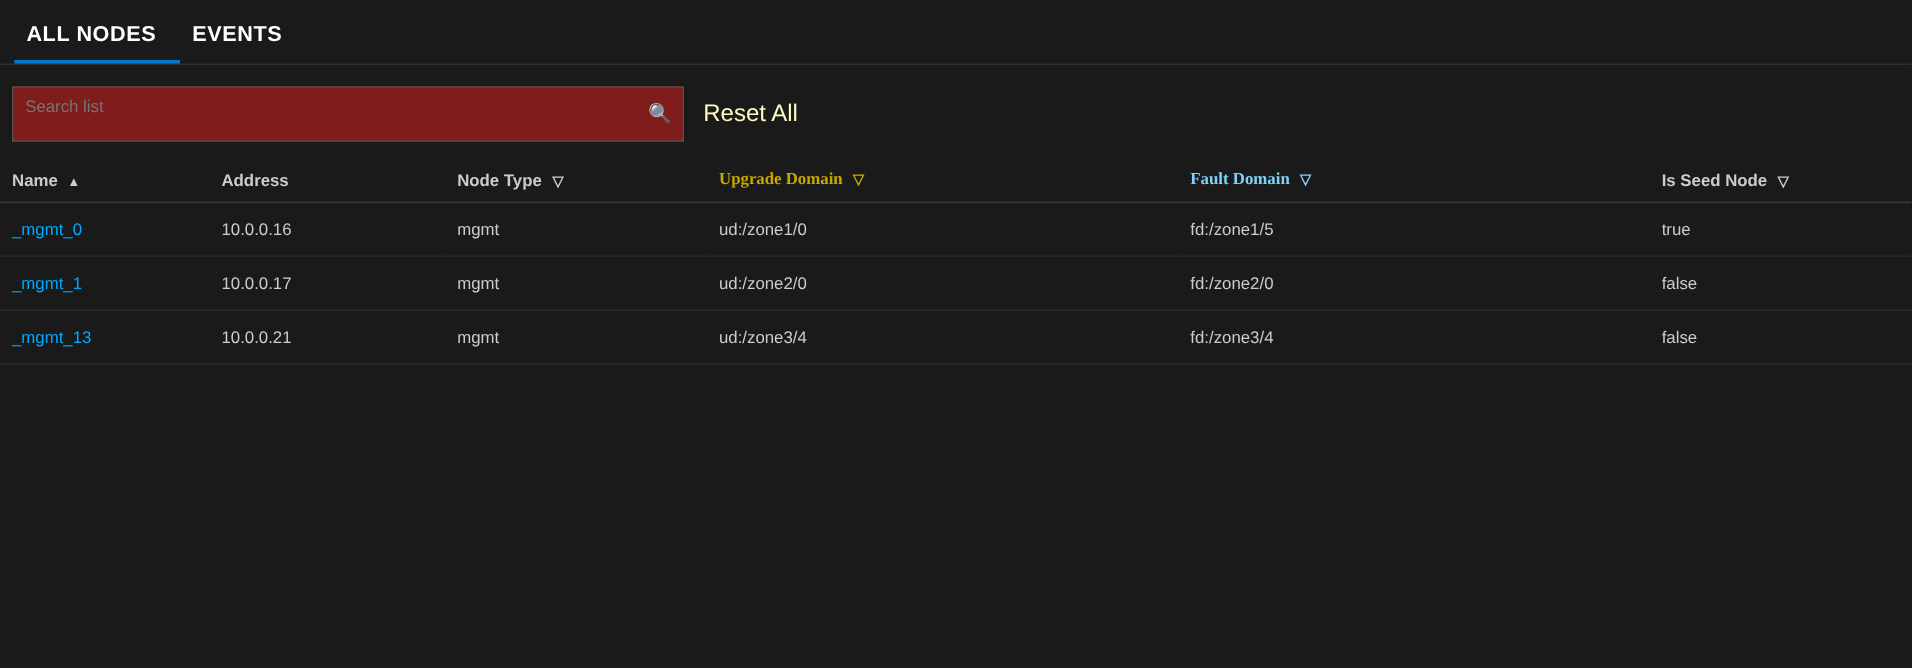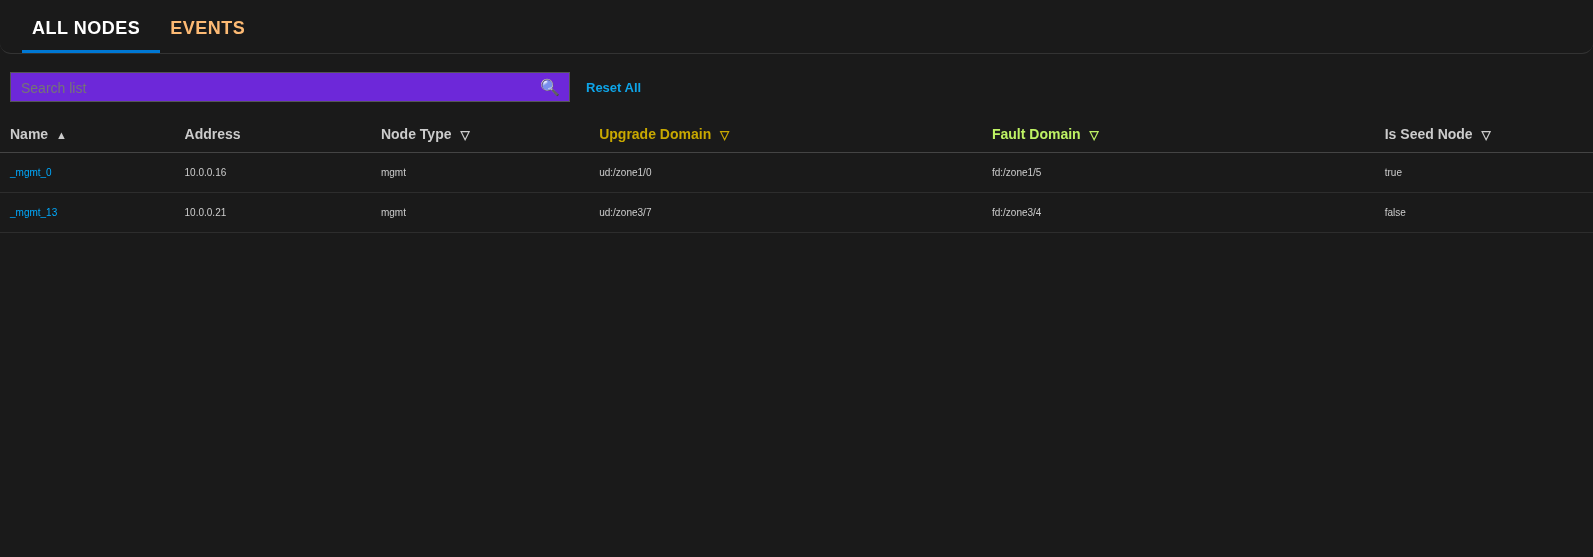--- a/index.html
+++ b/index.html
@@ -9,30 +9,29 @@
       font-family: 'Segoe UI', Arial, sans-serif;
       font-size: 14px;
       width: 1593px;
       min-height: 557px;
       overflow-x: hidden;
     }
 
     
     .tabs {
       display: flex;
-      padding: 0 22px;
+      padding: 0 12px;
       margin-top: 0;
       border-bottom: 1px solid #333;
-      border-radius: 11px;
     }
     .tab {
       padding: 18px 20px 14px 10px;
       font-size: 18px;
       font-weight: 600;
-      color: #fdba74;
+      color: #ffffff;
       cursor: pointer;
       letter-spacing: 0.5px;
       position: relative;
     }
     .tab.active {
       color: #fff;
     }
     .tab.active::after {
       content: '';
       position: absolute;
@@ -49,43 +48,43 @@
       align-items: center;
       padding: 18px 10px 14px 10px;
       gap: 16px;
     }
     .search-wrapper {
       position: relative;
       width: 560px;
     }
     .search-input {
       width: 100%;
-      background: #6d28d9;
+      background: #7f1d1d;
       border: 1px solid #555;
       color: #aaa;
-      padding: 7px 36px 5px 10px;
+      padding: 7px 36px 21px 10px;
       font-size: 14px;
       outline: none;
     }
     .search-icon {
       position: absolute;
       right: 10px;
       top: 50%;
       transform: translateY(-50%);
       color: #aaa;
       font-size: 16px;
       pointer-events: none;
     }
     .reset-btn {
-      color: #0ea5e9;
+      color: #fef9c3;
       background: none;
       border: none;
-      font-size: 13px;
+      font-size: 20px;
       cursor: pointer;
-      font-weight: 700;
+      font-weight: 400;
     }
 
     
     .data-table {
       width: 100%;
       border-collapse: collapse;
     }
     .data-table thead tr {
       border-bottom: 1px solid #444;
       padding-left: 16px;
@@ -93,37 +92,38 @@
     .data-table th {
       padding: 10px 10px 10px 10px;
       text-align: left;
       font-weight: 600;
       font-size: 14px;
       color: #ccc;
       white-space: nowrap;
     }
     .data-table th.highlighted {
       color: #c8a800;
+      font-family: Liberation Serif, serif;
     }
     .data-table th .filter-icon {
       display: inline-block;
       margin-left: 5px;
       font-size: 12px;
       color: inherit;
     }
     .data-table th .sort-icon {
       display: inline-block;
       margin-left: 4px;
       font-size: 11px;
     }
     .data-table td {
       padding: 14px 10px;
       color: #ccc;
       border-bottom: 1px solid #2d2d2d;
-      font-size: 10px;
+      font-size: 14px;
     }
     .data-table td.node-name {
       color: #00aaff;
       font-weight: 500;
     }
 
     
     .col-name    { width: 160px; }
     .col-address { width: 180px; }
     .col-nodetype{ width: 200px; }
@@ -169,42 +169,50 @@
           <span>Address</span>
         </th>
         <th class="col-nodetype">
           <span>Node Type</span>
           <span class="filter-icon">▽</span>
         </th>
         <th class="col-upgrade highlighted" style="color: rgb(200, 168, 0);">
           <span>Upgrade Domain</span>
           <span class="filter-icon">▽</span>
         </th>
-        <th class="col-fault highlighted" style="color: #bef264;">
+        <th class="col-fault highlighted" style="color: #7dd3fc;">
           <span>Fault Domain</span>
           <span class="filter-icon">▽</span>
         </th>
         <th class="col-seed">
           <span>Is Seed Node</span>
           <span class="filter-icon">▽</span>
         </th>
       </tr>
     </thead>
     <tbody id="table-body">
     <tr>
           <td class="col-name node-name">_mgmt_0</td>
           <td class="col-address">10.0.0.16</td>
           <td class="col-nodetype">mgmt</td>
           <td class="col-upgrade">ud:/zone1/0</td>
           <td class="col-fault">fd:/zone1/5</td>
           <td class="col-seed">true</td>
         </tr>
         <tr>
+          <td class="col-name node-name">_mgmt_1</td>
+          <td class="col-address">10.0.0.17</td>
+          <td class="col-nodetype">mgmt</td>
+          <td class="col-upgrade">ud:/zone2/0</td>
+          <td class="col-fault">fd:/zone2/0</td>
+          <td class="col-seed">false</td>
+        </tr>
+        <tr>
           <td class="col-name node-name">_mgmt_13</td>
           <td class="col-address">10.0.0.21</td>
           <td class="col-nodetype">mgmt</td>
-          <td class="col-upgrade">ud:/zone3/7</td>
+          <td class="col-upgrade">ud:/zone3/4</td>
           <td class="col-fault">fd:/zone3/4</td>
           <td class="col-seed">false</td>
         </tr>
       </tbody>
   </table>
 </div>
 
 </body></html>

